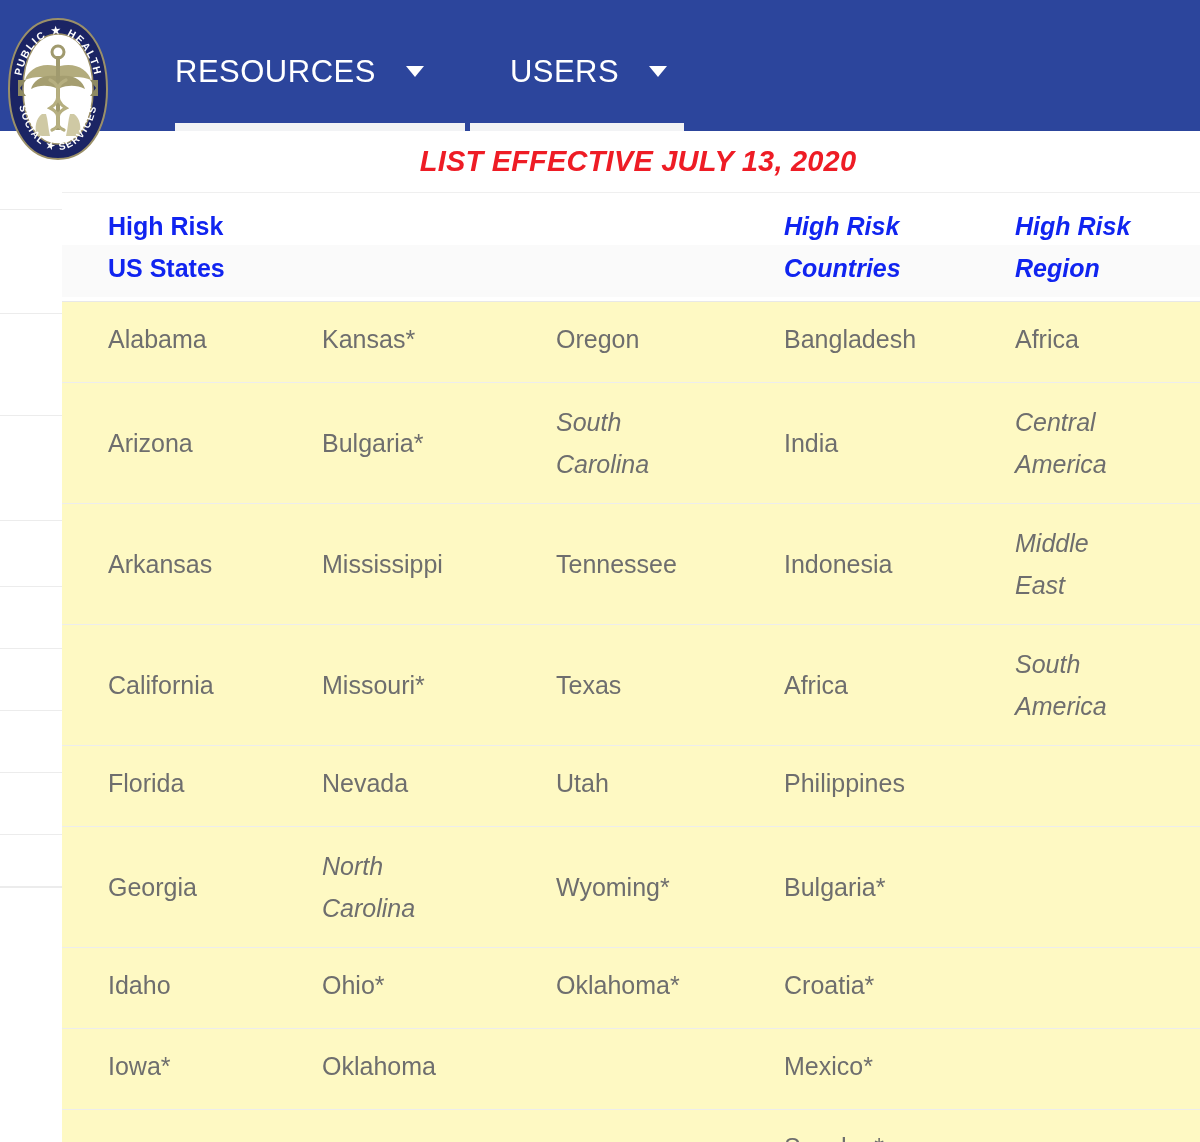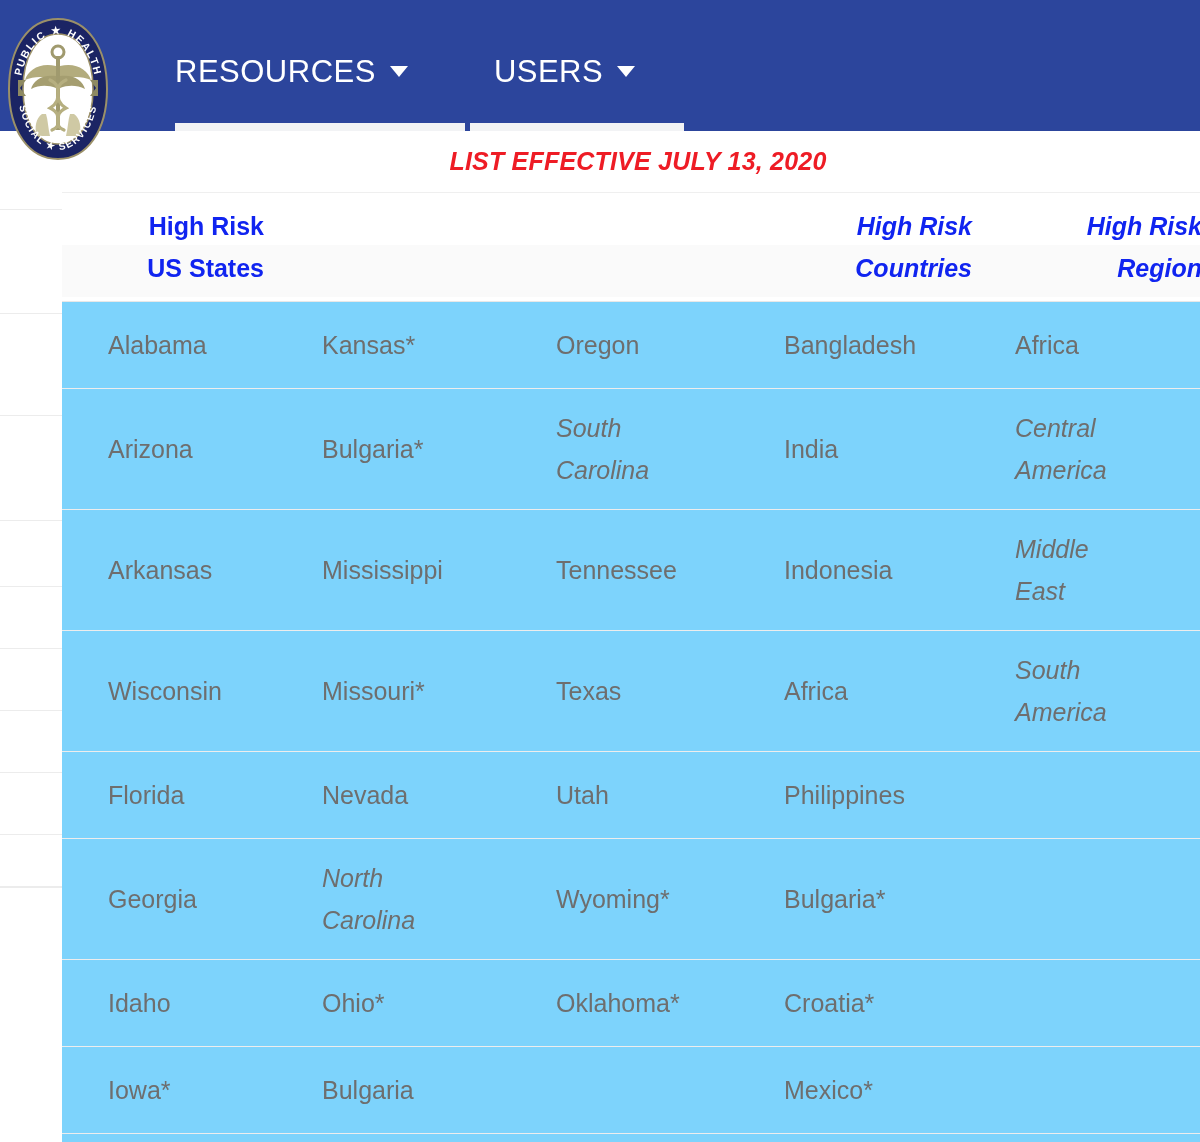--- a/index.html
+++ b/index.html
@@ -33,21 +33,21 @@
     position: absolute;
     left: 175px;
     top: 0;
     height: 131px;
     display: flex;
     align-items: flex-start;
   }
   .nav-item {
     display: flex;
     align-items: center;
-    gap: 14px;
+    gap: 30px;
     height: 131px;
     padding: 0 0 0 0;
     color: #ffffff;
     font-size: 31px;
     font-weight: 400;
     letter-spacing: 0.5px;
     line-height: 1;
     cursor: pointer;
     padding-top: 56px;
     align-items: flex-start;
@@ -113,21 +113,21 @@
   .list-title-row {
     height: 62px;
     display: flex;
     align-items: center;
     justify-content: center;
     background: #ffffff;
     border-bottom: 1px solid #efefef;
   }
   .list-title {
     color: #ee1c25;
-    font-size: 25px;
+    font-size: 29px;
     font-weight: bold;
     font-style: italic;
     letter-spacing: 0.2px;
     white-space: nowrap;
   }
 
   table.risk {
     width: 1152px;
     border-collapse: collapse;
     table-layout: fixed;
@@ -135,21 +135,21 @@
   }
   table.risk col.c1 { width: 214px; }
   table.risk col.c2 { width: 234px; }
   table.risk col.c3 { width: 233px; }
   table.risk col.c4 { width: 241px; }
   table.risk col.c5 { width: 230px; }
 
   table.risk thead th {
     height: 108px;
     vertical-align: middle;
-    text-align: right;
+    text-align: left;
     padding: 10px 12px 10px 46px;
     color: #1024f0;
     font-size: 25px;
     font-weight: bold;
     line-height: 1.68;
     border-bottom: 1px solid #e8e8e8;
     background: linear-gradient(to bottom,
         #ffffff 0px, #ffffff 52px,
         #fafafa 52px, #fafafa 104px,
         #ffffff 104px);
@@ -158,23 +158,23 @@
   table.risk thead th.h4 { padding-left: 41px; }
   table.risk thead th.h5 { padding-left: 31px; }
 
   table.risk tbody td {
     vertical-align: middle;
     text-align: left;
     color: #6e6e6e;
     font-size: 25px;
     font-weight: 400;
     line-height: 1.68;
-    padding: 22px 12px 22px 46px;
+    padding: 16px 12px 22px 46px;
     border-bottom: 1px solid #ededed;
-    background: #7dd3fc;
+    background: #fef9c3;
   }
   table.risk tbody td.col4 { padding-left: 41px; }
   table.risk tbody td.col5 { padding-left: 31px; }
 
   table.risk tbody tr.tall td { padding-top: 18px; padding-bottom: 18px; }
 
   .wrapword { display: block; font-style: italic; }
 </style>
 </head>
 <body>
@@ -248,21 +248,21 @@
             <td class="col1">Arkansas</td>
             <td class="col2">Mississippi</td>
             <td class="col3">Tennessee</td>
             <td class="col4">Indonesia</td>
             <td class="col5">
               <span class="wrapword">Middle</span>
               <span class="wrapword">East</span>
             </td>
           </tr>
           <tr class="tall">
-            <td class="col1">Wisconsin</td>
+            <td class="col1">California</td>
             <td class="col2">Missouri*</td>
             <td class="col3">Texas</td>
             <td class="col4">Africa</td>
             <td class="col5">
               <span class="wrapword">South</span>
               <span class="wrapword">America</span>
             </td>
           </tr>
           <tr>
             <td class="col1">Florida</td>
@@ -283,21 +283,21 @@
           </tr>
           <tr>
             <td class="col1">Idaho</td>
             <td class="col2">Ohio*</td>
             <td class="col3">Oklahoma*</td>
             <td class="col4">Croatia*</td>
             <td class="col5"></td>
           </tr>
           <tr>
             <td class="col1">Iowa*</td>
-            <td class="col2">Bulgaria</td>
+            <td class="col2">Oklahoma</td>
             <td class="col3"></td>
             <td class="col4">Mexico*</td>
             <td class="col5"></td>
           </tr>
           <tr>
             <td class="col1"></td>
             <td class="col2"></td>
             <td class="col3"></td>
             <td class="col4">Sweden*</td>
             <td class="col5"></td>

